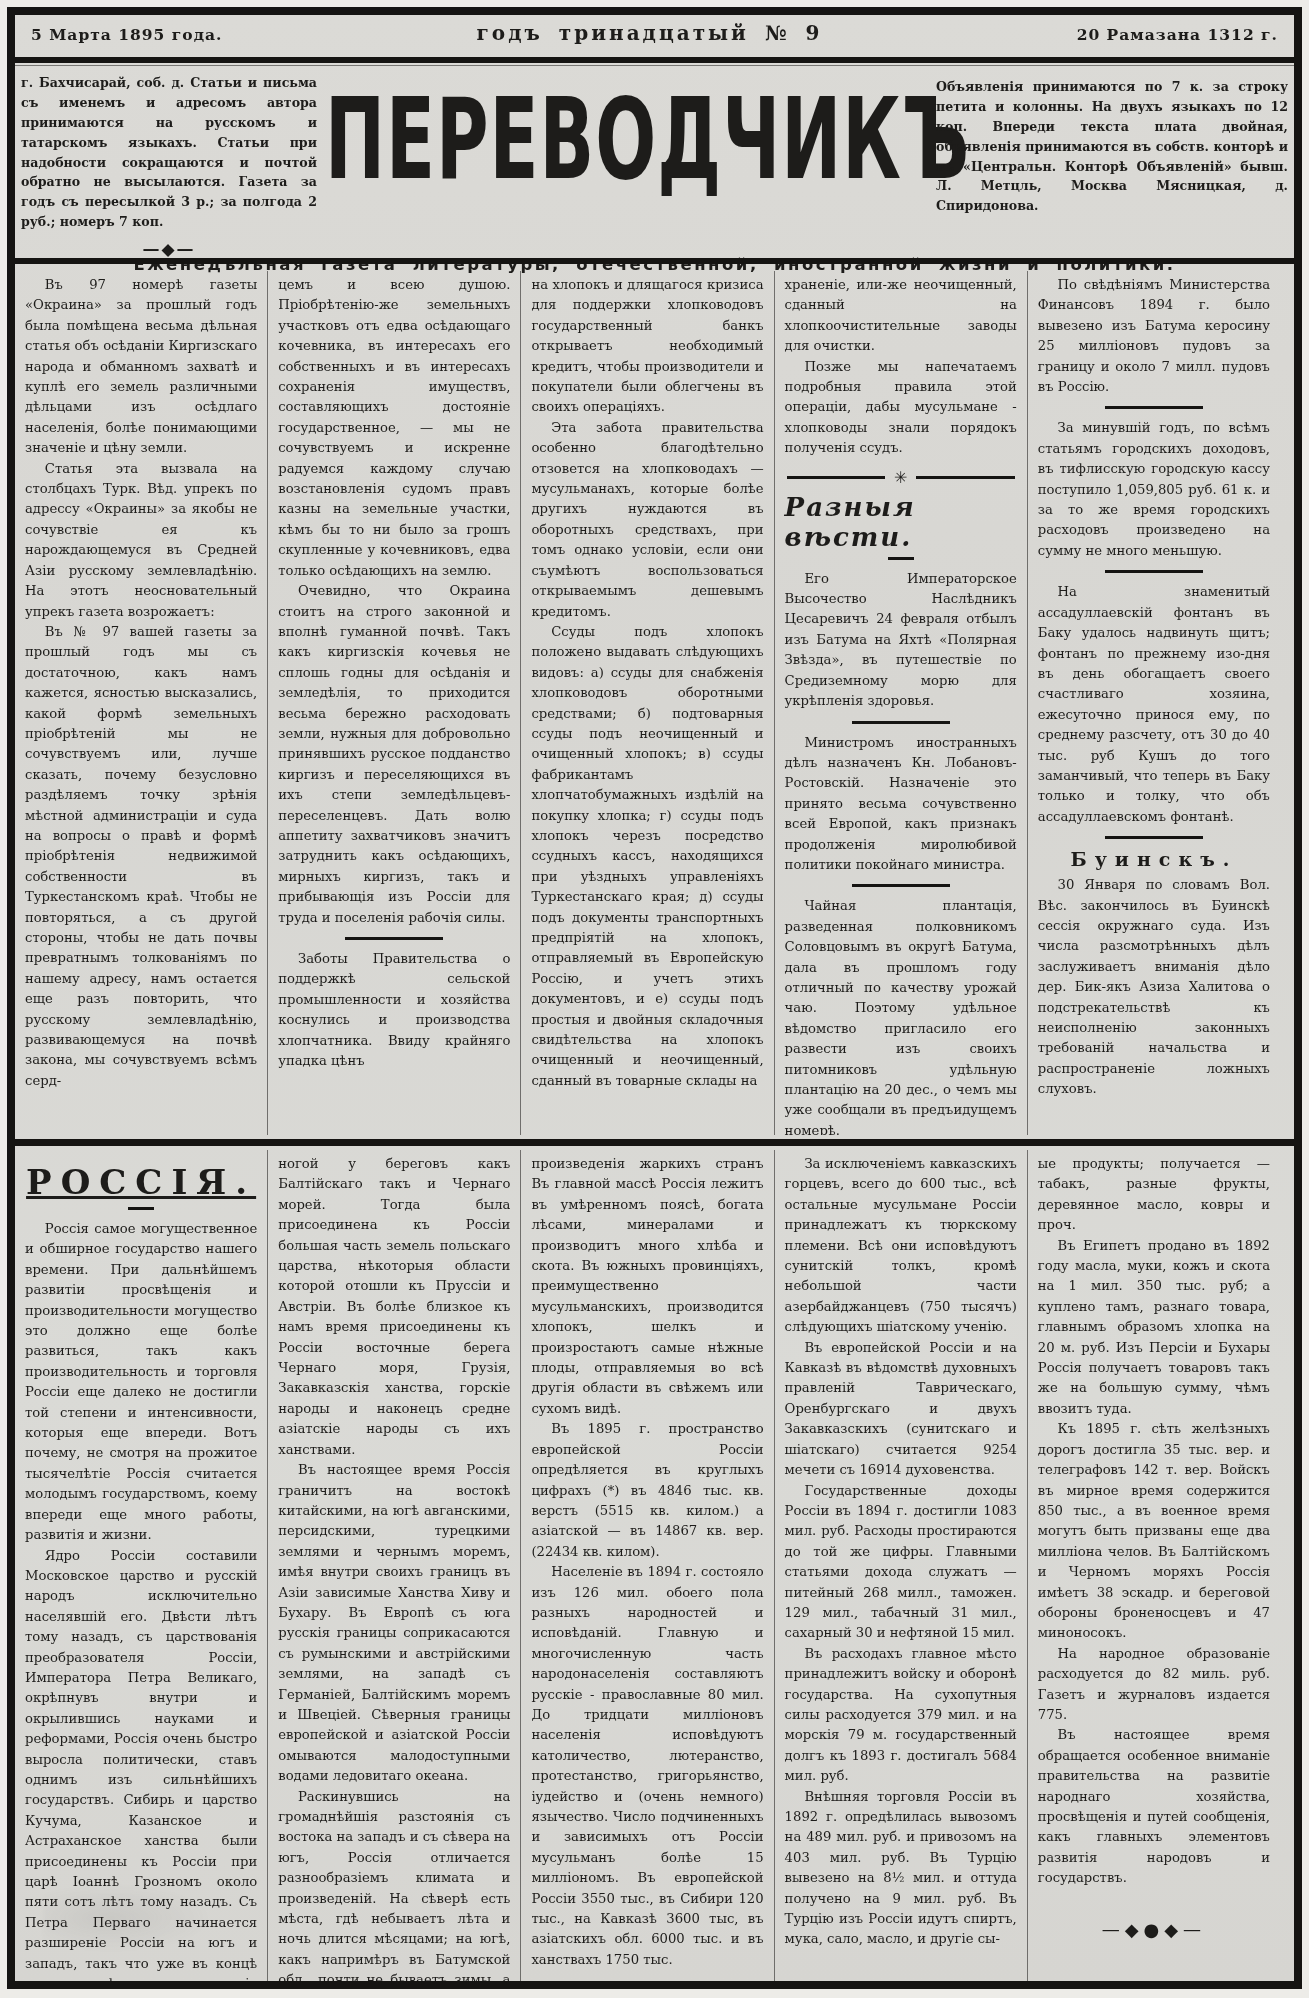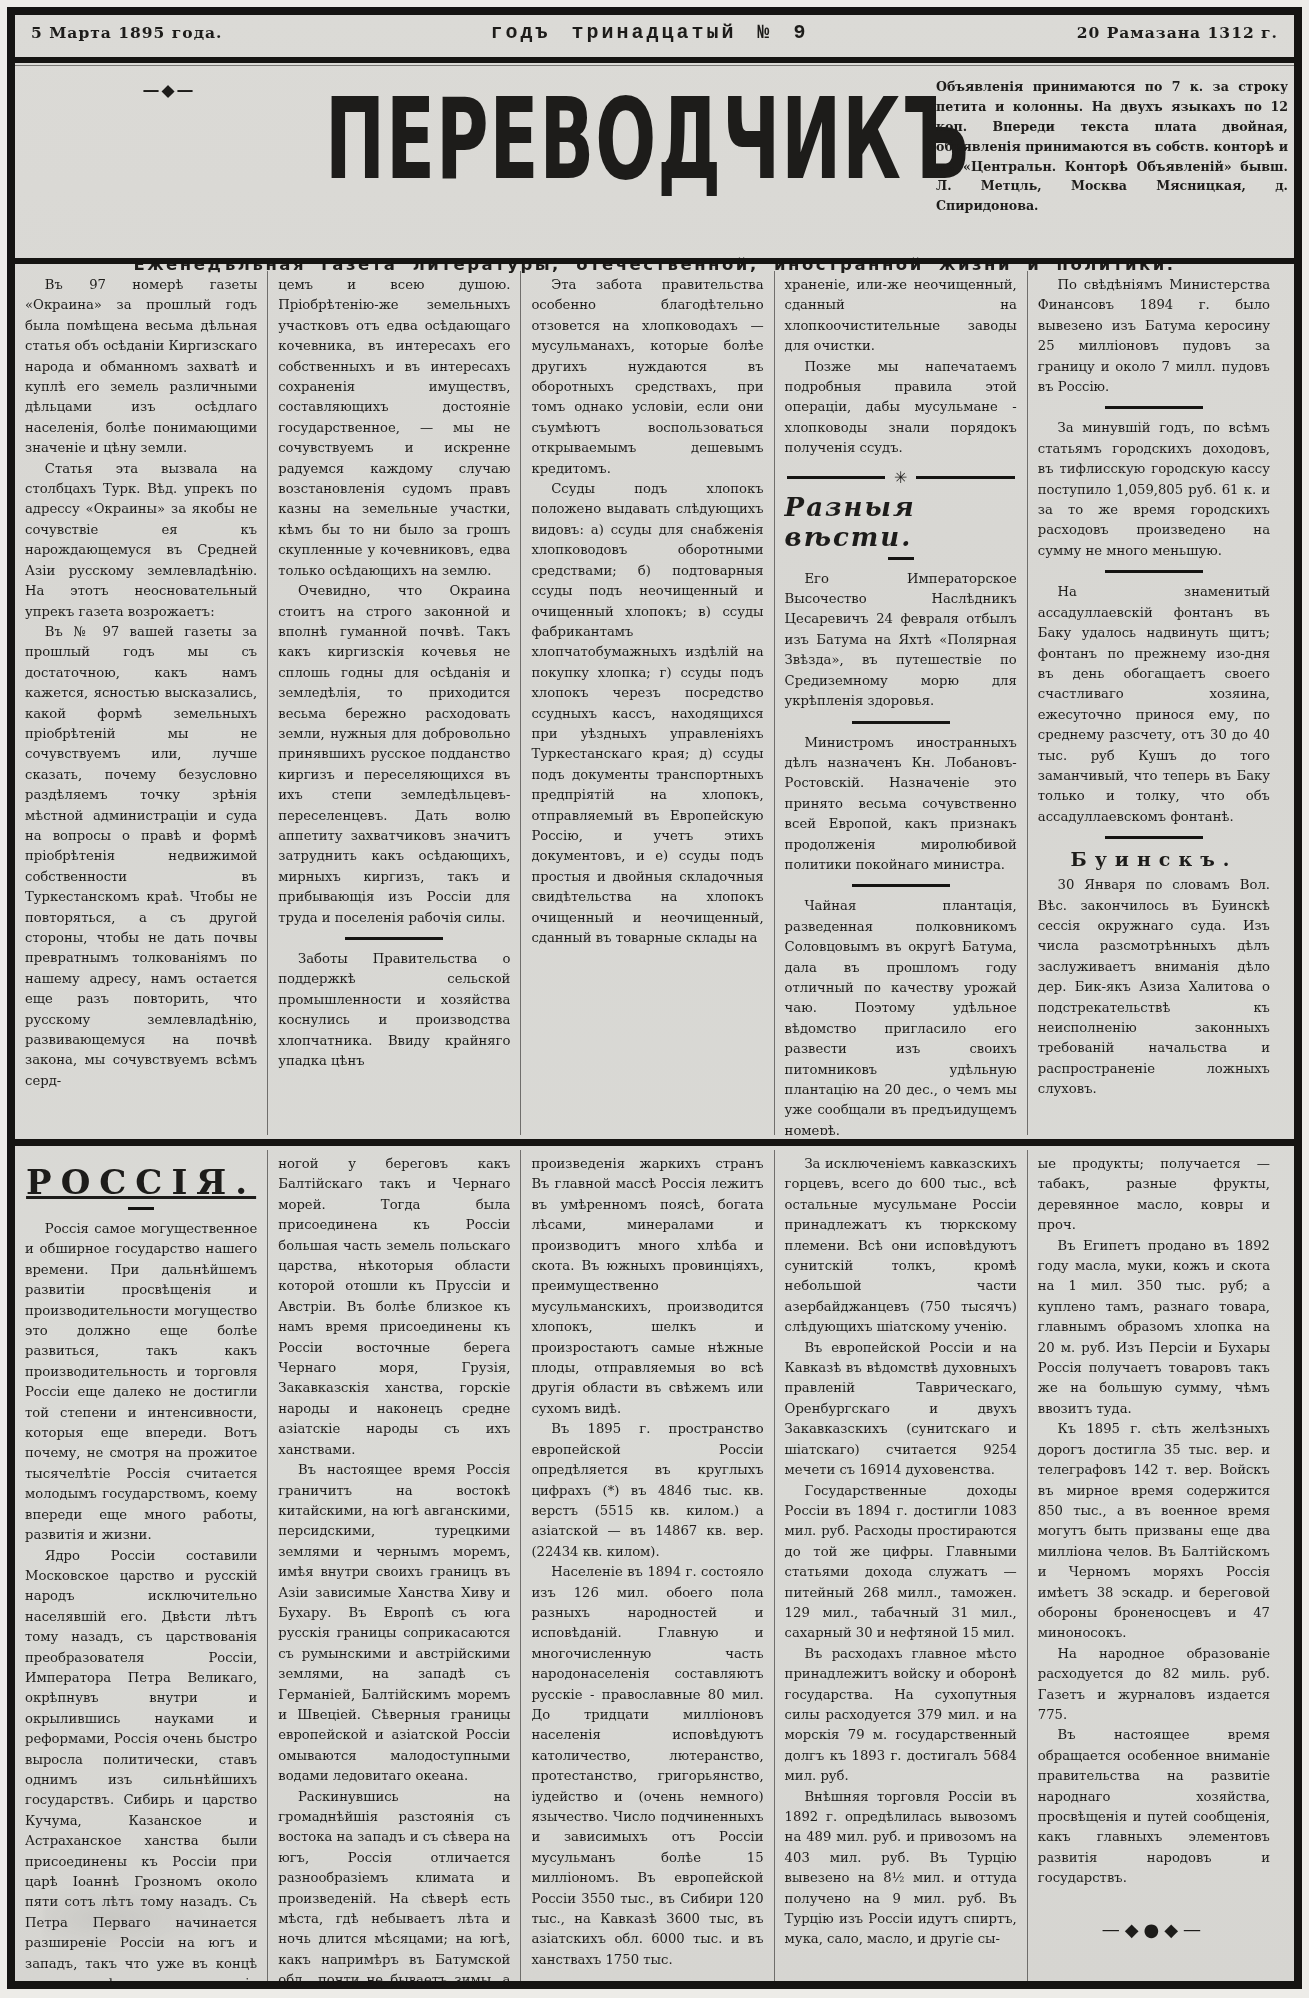--- a/index.html
+++ b/index.html
@@ -10,21 +10,21 @@
   }
   .page{
     position:absolute;left:7px;top:7px;right:7px;bottom:9px;
     border:8px solid #151412;
     background:linear-gradient(180deg,#dbdad6 0%,#d7d6d2 35%,#dadad6 70%,#d6d5d1 100%);
     overflow:hidden;
   }
   
   .topbar{position:absolute;top:6px;left:16px;right:16px;display:flex;justify-content:space-between;align-items:baseline;}
   .date{font-size:15.5px;font-weight:bold;letter-spacing:1px;}
-  .volume{font-size:20px;font-weight:bold;letter-spacing:3px;word-spacing:6px;font-family:Liberation Mono, monospace;}
+  .volume{font-size:20px;font-weight:bold;letter-spacing:3px;word-spacing:6px;}
   .header-rule{position:absolute;top:42px;left:0;right:0;height:6px;background:#151412;}
   .header-rule:after{content:"";position:absolute;left:0;right:0;top:8px;height:1px;background:rgba(21,20,18,.5);}
   
   .notice{position:absolute;font-size:12.6px;font-weight:bold;line-height:1.58;text-align:justify;}
   .notice-left{top:58px;left:6px;width:296px;}
   .notice-right{top:62px;right:6px;width:352px;}
   .small-orn{text-align:center;font-size:17px;letter-spacing:2px;margin-top:4px;}
   .mast-title{position:absolute;top:58px;left:300px;width:616px;text-align:center;white-space:nowrap;}
   .mast-title span{
     display:inline-block;font-family:"DejaVu Sans",sans-serif;font-weight:bold;
@@ -68,20 +68,21 @@
 <div class="page">
 
   <div class="topbar">
     <span class="date">5 Марта 1895 года.</span>
     <span class="volume">годъ тринадцатый № 9</span>
     <span class="date">20 Рамазана 1312 г.</span>
   </div>
   <div class="header-rule"></div>
 
   <div class="notice notice-left">
+    <span>г. Бахчисарай, соб. д. Статьи и письма съ именемъ и адресомъ автора принимаются на русскомъ и татарскомъ языкахъ. Статьи при надобности сокращаются и почтой обратно не высылаются. Газета за годъ съ пересылкой 3 р.; за полгода 2 руб.; номеръ 7 коп.</span>
     <div class="small-orn">—◆—</div>
   </div>
 
   <div class="mast-title">
     <span>ПЕРЕВОДЧИКЪ</span>
   </div>
 
   <div class="notice notice-right">
     <span>Объявленія принимаются по 7 к. за строку петита и колонны. На двухъ языкахъ по 12 коп. Впереди текста плата двойная, объявленія принимаются въ собств. конторѣ и въ «Центральн. Конторѣ Объявленій» бывш. Л. Метцль, Москва Мясницкая, д. Спиридонова.</span>
   </div>
@@ -95,20 +96,21 @@
         <p class="para">Статья эта вызвала на столбцахъ Турк. Вѣд. упрекъ по адрессу «Окраины» за якобы не сочувствіе ея къ нарождающемуся въ Средней Азіи русскому землевладѣнію. На этотъ неосновательный упрекъ газета возрожаетъ:</p>
         <p class="para">Въ № 97 вашей газеты за прошлый годъ мы съ достаточною, какъ намъ кажется, ясностью высказались, какой формѣ земельныхъ пріобрѣтеній мы не сочувствуемъ или, лучше сказать, почему безусловно раздѣляемъ точку зрѣнія мѣстной администраціи и суда на вопросы о правѣ и формѣ пріобрѣтенія недвижимой собственности въ Туркестанскомъ краѣ. Чтобы не повторяться, а съ другой стороны, чтобы не дать почвы превратнымъ толкованіямъ по нашему адресу, намъ остается еще разъ повторить, что русскому землевладѣнію, развивающемуся на почвѣ закона, мы сочувствуемъ всѣмъ серд-</p>
       </div>
     <div class="col">
         <p class="para cont">цемъ и всею душою. Пріобрѣтенію-же земельныхъ участковъ отъ едва осѣдающаго кочевника, въ интересахъ его собственныхъ и въ интересахъ сохраненія имуществъ, составляющихъ достояніе государственное, — мы не сочувствуемъ и искренне радуемся каждому случаю возстановленія судомъ правъ казны на земельные участки, кѣмъ бы то ни было за грошъ скупленные у кочевниковъ, едва только осѣдающихъ на землю.</p>
         <p class="para">Очевидно, что Окраина стоитъ на строго законной и вполнѣ гуманной почвѣ. Такъ какъ киргизскія кочевья не сплошь годны для осѣданія и земледѣлія, то приходится весьма бережно расходовать земли, нужныя для добровольно принявшихъ русское подданство киргизъ и переселяющихся въ ихъ степи земледѣльцевъ-переселенцевъ. Дать волю аппетиту захватчиковъ значитъ затруднить какъ осѣдающихъ, мирныхъ киргизъ, такъ и прибывающія изъ Россіи для труда и поселенія рабочія силы.</p>
         <div class="hrule"></div>
         <p class="para">Заботы Правительства о поддержкѣ сельской промышленности и хозяйства коснулись и производства хлопчатника. Ввиду крайняго упадка цѣнъ</p>
       </div>
     <div class="col">
+        <p class="para cont">на хлопокъ и длящагося кризиса для поддержки хлопководовъ государственный банкъ открываетъ необходимый кредитъ, чтобы производители и покупатели были облегчены въ своихъ операціяхъ.</p>
         <p class="para">Эта забота правительства особенно благодѣтельно отзовется на хлопководахъ — мусульманахъ, которые болѣе другихъ нуждаются въ оборотныхъ средствахъ, при томъ однако условіи, если они съумѣютъ воспользоваться открываемымъ дешевымъ кредитомъ.</p>
         <p class="para">Ссуды подъ хлопокъ положено выдавать слѣдующихъ видовъ: а) ссуды для снабженія хлопководовъ оборотными средствами; б) подтоварныя ссуды подъ неочищенный и очищенный хлопокъ; в) ссуды фабрикантамъ хлопчатобумажныхъ издѣлій на покупку хлопка; г) ссуды подъ хлопокъ черезъ посредство ссудныхъ кассъ, находящихся при уѣздныхъ управленіяхъ Туркестанскаго края; д) ссуды подъ документы транспортныхъ предпріятій на хлопокъ, отправляемый въ Европейскую Россію, и учетъ этихъ документовъ, и е) ссуды подъ простыя и двойныя складочныя свидѣтельства на хлопокъ очищенный и неочищенный, сданный въ товарные склады на</p>
       </div>
     <div class="col">
         <p class="para cont">храненіе, или-же неочищенный, сданный на хлопкоочистительные заводы для очистки.</p>
         <p class="para">Позже мы напечатаемъ подробныя правила этой операціи, дабы мусульмане - хлопководы знали порядокъ полученія ссудъ.</p>
         <div class="star-rule">
           <span class="sr-line"></span>
           <span class="sr-star">✳</span>
           <span class="sr-line"></span>

